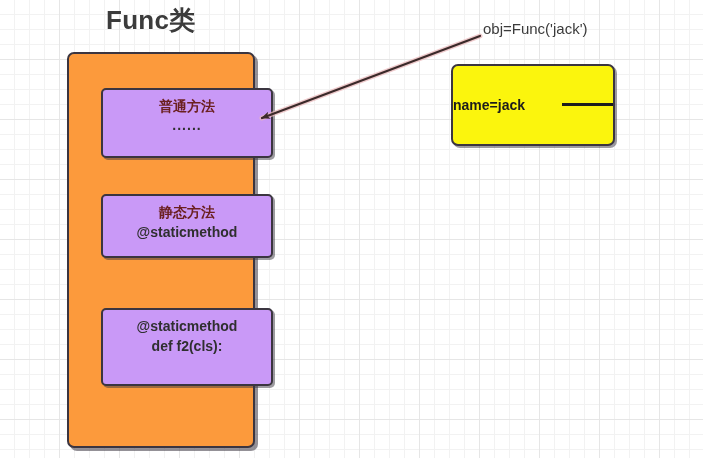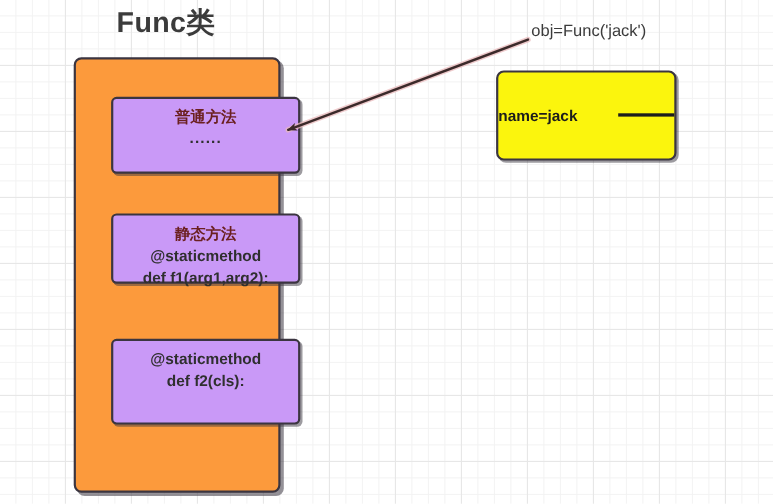--- a/index.html
+++ b/index.html
@@ -154,21 +154,20 @@
   <div class="class-box"></div>
 
   <div class="method-box" id="method-box-1">
     <div class="m-title">普通方法</div>
     <div class="m-dots">......</div>
   </div>
 
   <div class="method-box" id="method-box-2">
     <div class="m-title">静态方法</div>
     <div class="m-line">@staticmethod</div>
-    <div class="m-line">def f1(arg1,arg2):</div>
   </div>
 
   <div class="method-box" id="method-box-3">
     <div class="m-line">@staticmethod</div>
     <div class="m-line">def f2(cls):</div>
   </div>
 
   <div class="obj-label">obj=Func('jack')</div>
 
   <div class="obj-box">

